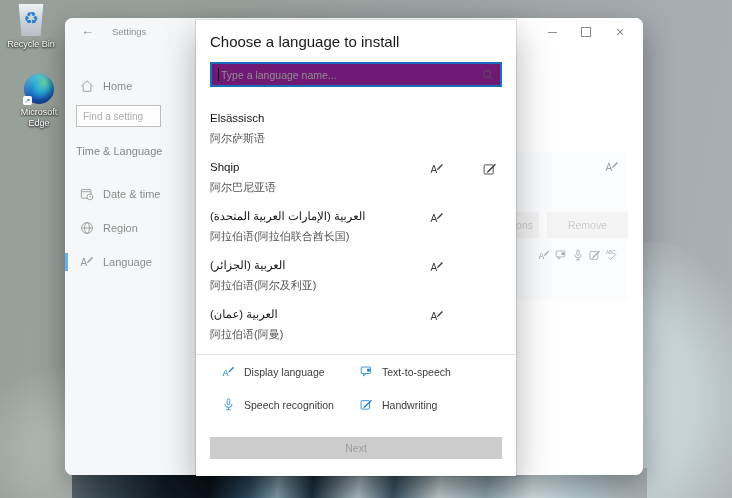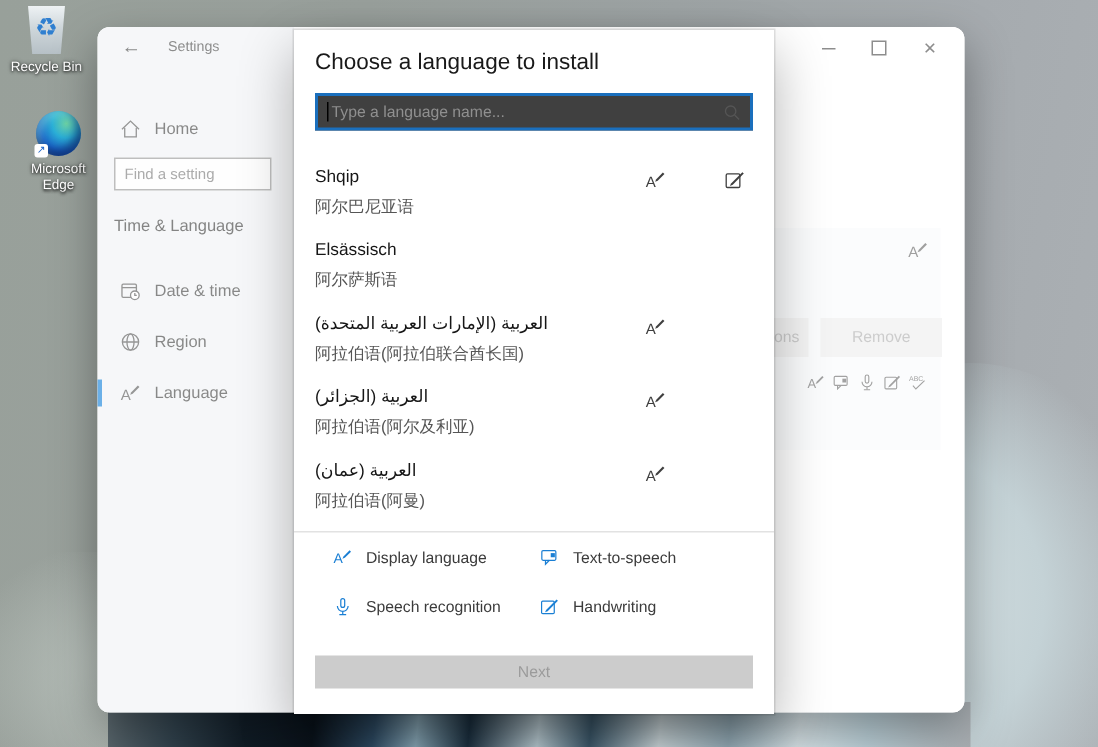--- a/index.html
+++ b/index.html
@@ -37,21 +37,21 @@
   
   .window { position:absolute; left:65px; top:18px; width:578px; height:457px; z-index:2;
     background:#fff; border-radius:8px; overflow:hidden; box-shadow:0 12px 30px rgba(0,0,0,.35); }
   .sidebar { position:absolute; left:0; top:0; bottom:0; width:131px; background:#eff2f4; }
   .back-btn { position:absolute; left:16px; top:5px; font-size:13px; color:#333; }
   .app-title { position:absolute; left:47px; top:8px; font-size:9.5px; color:#3a3a3a;text-align:right; }
   .side-row { position:absolute; left:0; display:flex; align-items:center; height:20px; width:100%; }
   .side-row .ico { position:absolute; left:15px; width:14px; height:14px; color:#4a4a4a; }
   .side-row .txt { position:absolute; left:38px; font-size:11px; color:#333; white-space:nowrap; }
   #row-home   { top:58px; }
-  #find-box { position:absolute; left:11px; top:87px; width:105px; height:22px; background:#fdfdfd;
+  #find-box { position:absolute; left:11px; top:87px; width:85px; height:22px; background:#fdfdfd;
     border:1px solid #8f8f8f; font-size:10px; color:#6e6e6e; display:flex; align-items:center; padding-left:6px; }
   .section-hd { position:absolute; left:11px; top:127px; font-size:11px; color:#2b2b2b; }
   #row-date   { top:166px; }
   #row-region { top:200px;text-decoration:underline; }
   #row-lang   { top:234px; }
   #row-speech { top:269px; }
   .sel-bar { position:absolute; left:0; top:235px; width:3px; height:18px; background:#0078d7; }
 
   .content { position:absolute; left:131px; right:0; top:0; bottom:0; background:#fff; }
   .bg-panel { position:absolute; left:179px; top:134px; width:252px; height:148px; background:#f8fafb; }
@@ -68,21 +68,21 @@
   .wc-min::after { content:""; width:9px; border-top:1px solid #3c3c3c; }
   .wc-max::after { content:""; width:8px; height:8px; border:1px solid #3c3c3c; }
   .wc-close { font-size:11px; }
 
   .wash { position:absolute; inset:0; background:rgba(255,255,255,.42); z-index:5; }
 
   
   .dialog { position:absolute; left:196px; top:20px; width:320px; height:456px; z-index:10; background:#fff;
     box-shadow:0 0 0 1px rgba(0,0,0,.10), 0 14px 34px rgba(0,0,0,.30); }
   .dlg-title { margin:13px 14px 0; font-size:15px; color:#191919; font-weight:400; }
-  .dlg-search { margin:12px 14px 0; height:25px; border:2px solid #1a6fbd; display:flex; align-items:center; padding:0 6px; background:#404040; }
+  .dlg-search { margin:12px 14px 0; height:25px; border:2px solid #1a6fbd; display:flex; align-items:center; padding:0 6px; background:#701a75; }
   .caret { width:1px; height:13px; background:#000; margin-right:2px; }
   .dlg-search .ph { flex:1; font-size:10.5px; color:#8f8f8f; }
   .dlg-search .ico { width:12px; height:12px; color:#555; }
   .lang-list { margin-top:17px; }
   .lang-row { position:relative; padding:8px 14px 8px; }
   .lang-name { font-size:11.5px; line-height:13px; color:#161616; margin-bottom:7px; }
   .lang-trans { font-size:11px; line-height:13px; color:#555; }
   .fi { position:absolute; top:9px; width:14px; height:14px; color:#3f3f3f; }
   .fi1 { left:234px; } .fi2 { left:287px; }
   .dlg-divider { border-top:1px solid #e2e2e2; margin-top:5px; }
@@ -256,38 +256,38 @@
     <span class="ph">Type a language name...</span>
     <span class="ico">
         <svg width="12" height="12">
           <use href="#i-search"></use>
         </svg>
       </span>
   </div>
 
   <div class="lang-list">
     <div class="lang-row">
+      <div class="lang-name">Elsässisch</div>
+      <div class="lang-trans">阿尔萨斯语</div>
+    </div>
+    <div class="lang-row">
       <div class="lang-name">Shqip</div>
       <div class="lang-trans">阿尔巴尼亚语</div>
       <span class="fi fi1">
           <svg width="14" height="14">
             <use href="#i-displang"></use>
           </svg>
         </span>
       <span class="fi fi2">
           <svg width="14" height="14">
             <use href="#i-hand"></use>
           </svg>
         </span>
     </div>
     <div class="lang-row">
-      <div class="lang-name">Elsässisch</div>
-      <div class="lang-trans">阿尔萨斯语</div>
-    </div>
-    <div class="lang-row">
       <div class="lang-name" dir="auto" style="width:fit-content">العربية (الإمارات العربية المتحدة)</div>
       <div class="lang-trans">阿拉伯语(阿拉伯联合酋长国)</div>
       <span class="fi fi1">
           <svg width="14" height="14">
             <use href="#i-displang"></use>
           </svg>
         </span>
     </div>
     <div class="lang-row">
       <div class="lang-name" dir="auto" style="width:fit-content">العربية (الجزائر)</div>

